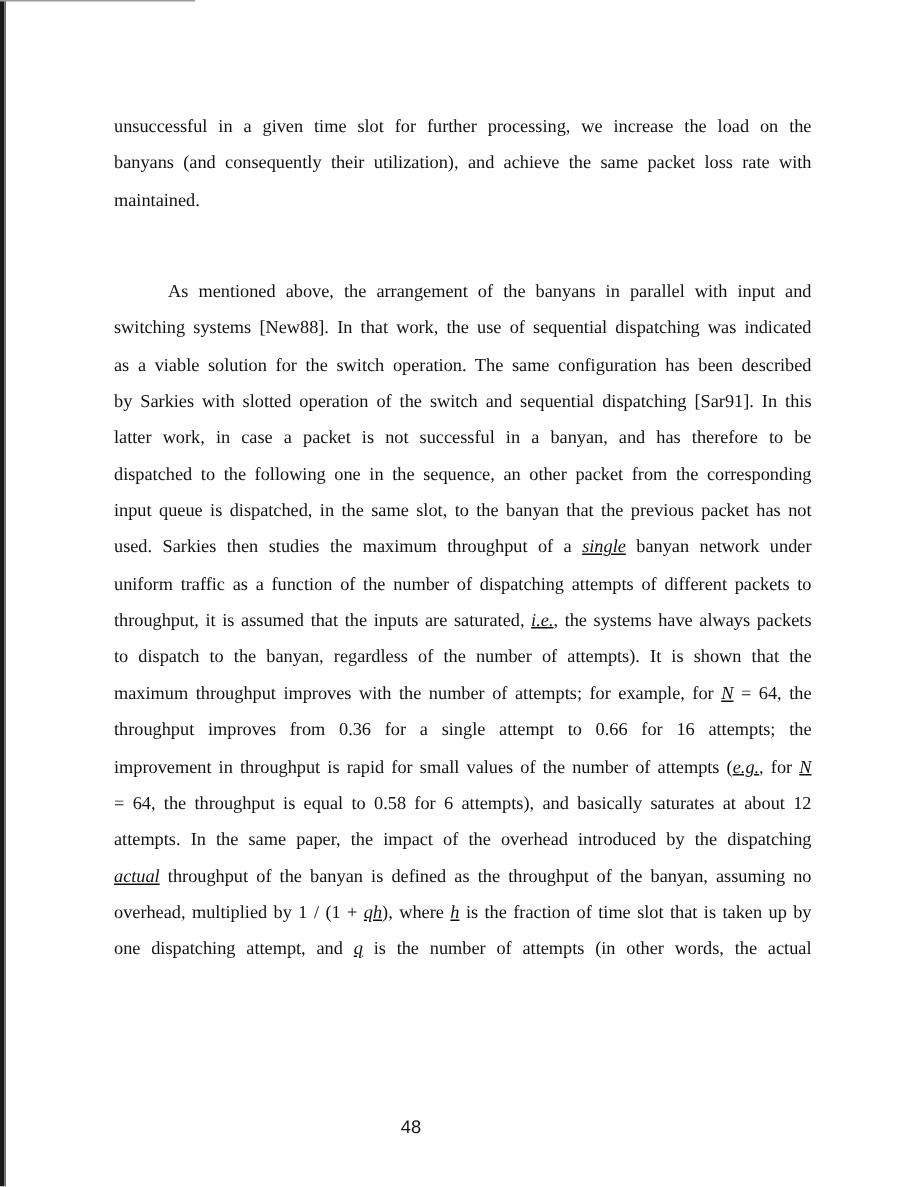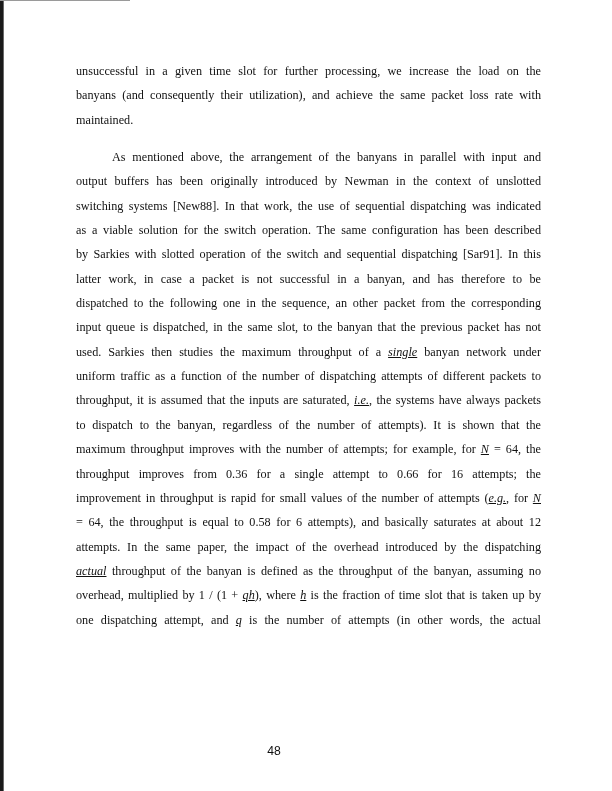--- a/index.html
+++ b/index.html
@@ -14,32 +14,32 @@
       background: #1a1a1a;
     }
     .binding-shadow {
       position: absolute; left: 3px; top: 0; width: 1px; height: 791px;
       background: #6a6a6a;
     }
     .top-rule {
       position: absolute; top: 0; left: 0; width: 130px; height: 1px; background: #9a9a9a;
     }
     .page-body {
-      position: absolute; left: 76px; top: 59px; width: 465px;
+      position: absolute; left: 76px; top: 72px; width: 465px;
     }
     .line {
       font-size: 12.2px;
       line-height: 24.35px;
       height: 24.35px;
       white-space: nowrap;
       text-align: justify;
       text-align-last: justify;
     }
     .line.last { text-align-last: left; }
-    .line.indent { padding-left: 36px; }
+    .line.indent { padding-left: 36px; margin-top: 24px; }
     .para-gap { height: 13px; }
     em, .math { font-style: italic; text-decoration: underline; }
     .page-number {
       position: absolute; left: 0; width: 548px; top: 744px;
       text-align: center; font-size: 12.2px;
       font-family: "Liberation Sans", "DejaVu Sans", sans-serif;
     }
   </style>
 </head>
 <body>
@@ -50,21 +50,20 @@
 
 <div class="page-body">
   <div>
     <div class="line">unsuccessful in a given time slot for further processing, we increase the load on the</div>
     <div class="line">banyans (and consequently their utilization), and achieve the same packet loss rate with</div>
     <div class="line last">maintained.</div>
   </div>
   <div class="para-gap"></div>
   <div>
     <div class="line indent">As mentioned above, the arrangement of the banyans in parallel with input and</div>
-    <div class="line">output buffers has been originally introduced by Newman in the context of unslotted</div>
     <div class="line">switching systems [New88]. In that work, the use of sequential dispatching was indicated</div>
     <div class="line">as a viable solution for the switch operation. The same configuration has been described</div>
     <div class="line">by Sarkies with slotted operation of the switch and sequential dispatching [Sar91]. In this</div>
     <div class="line">latter work, in case a packet is not successful in a banyan, and has therefore to be</div>
     <div class="line">dispatched to the following one in the sequence, an other packet from the corresponding</div>
     <div class="line">input queue is dispatched, in the same slot, to the banyan that the previous packet has not</div>
 
     <div class="line"><span>used. Sarkies then studies the maximum throughput of a </span><em>single</em><span> banyan network under</span></div>
     <div class="line">uniform traffic as a function of the number of dispatching attempts of different packets to</div>
     <div class="line"><span>throughput, it is assumed that the inputs are saturated, </span><em>i.e.</em><span>, the systems have always packets</span></div>

